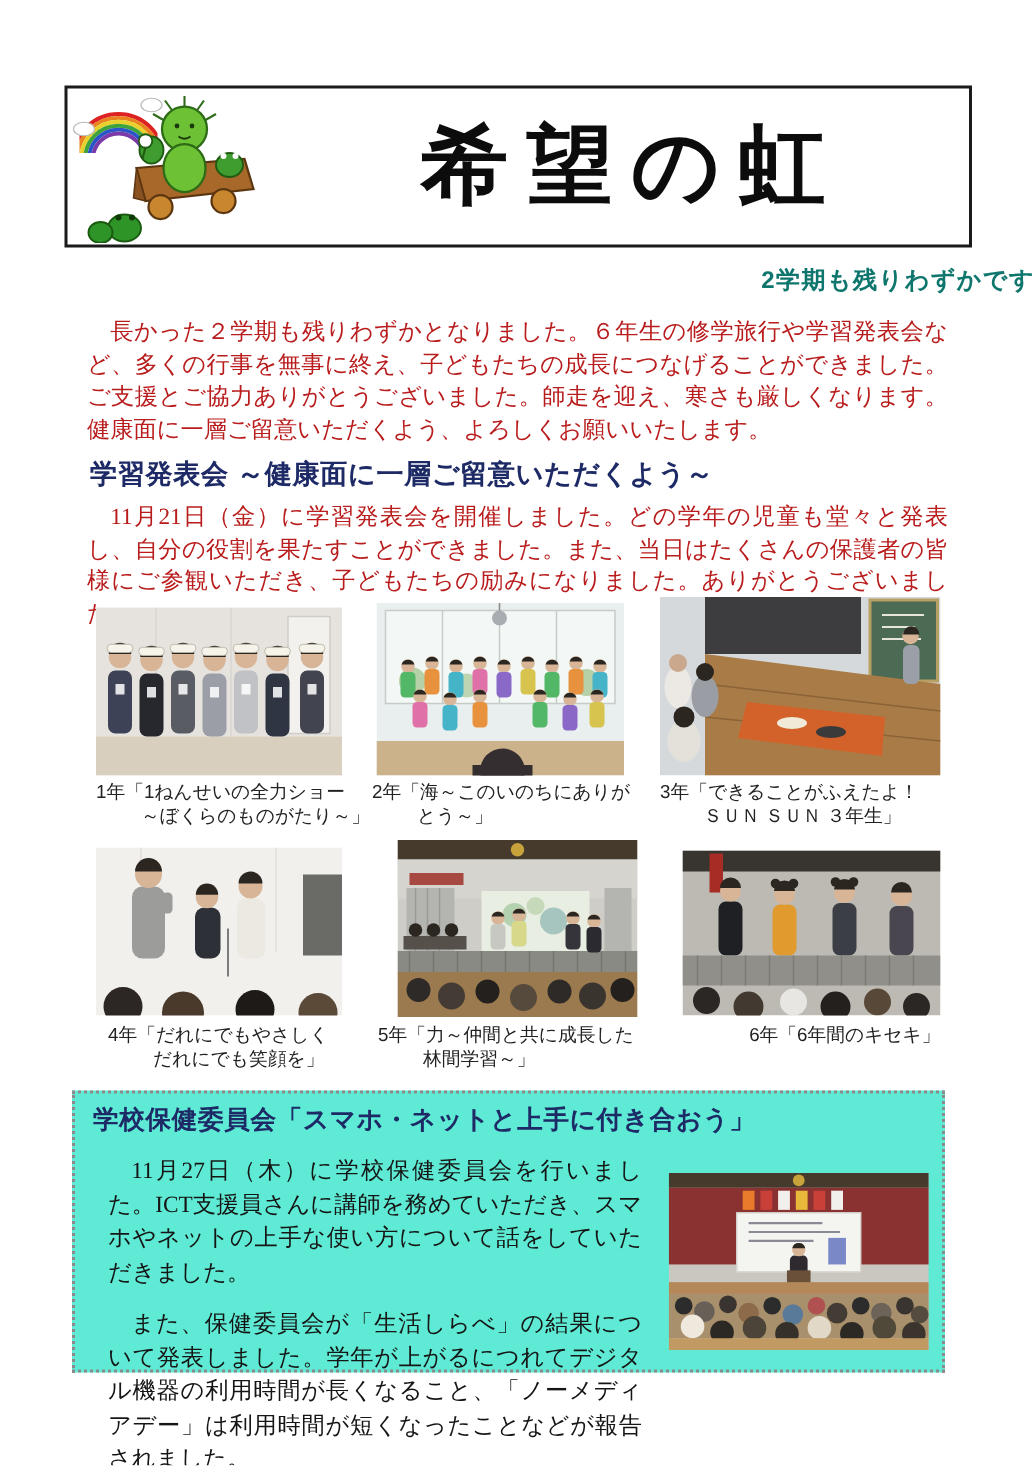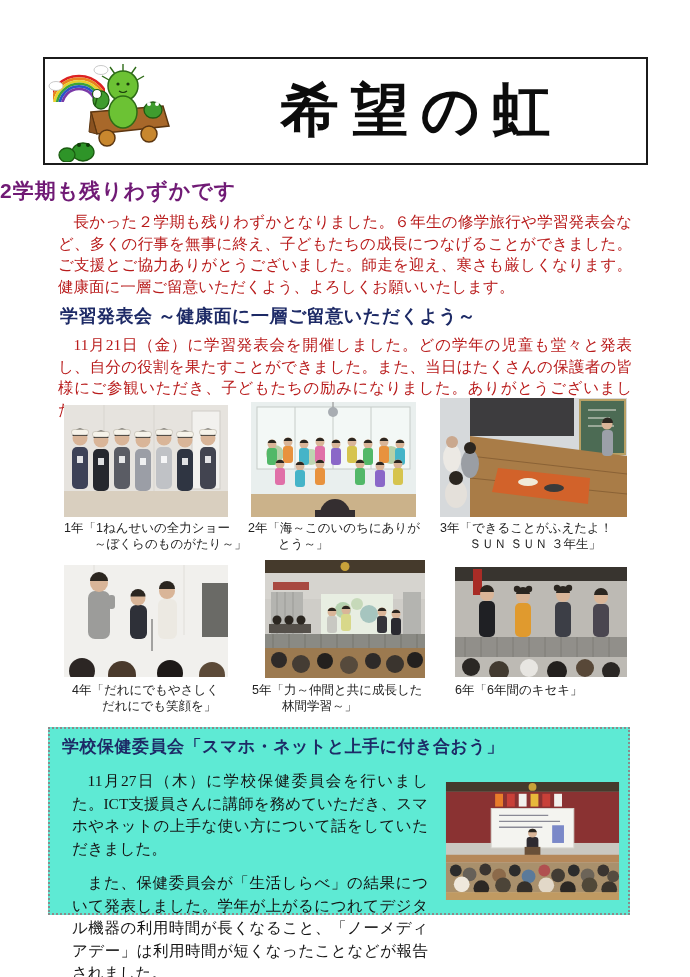--- a/index.html
+++ b/index.html
@@ -6,34 +6,34 @@
   .page{position:relative;width:690px;height:977px;background:#ffffff;overflow:hidden;
         font-family:"Liberation Sans","DejaVu Sans",sans-serif;color:#1a1a1a;}
   
   .header{position:absolute;left:43px;top:57px;width:605px;height:108px;
           border:2px solid #1b1b1b;box-sizing:border-box;display:flex;align-items:center;background:#fff;}
   .header-art{width:152px;height:102px;flex:0 0 auto;}
   .header-title{flex:1 1 auto;text-align:center;font-family:"Liberation Serif","DejaVu Serif",serif;
           font-weight:bold;font-size:58px;letter-spacing:12px;color:#0c0c0c;line-height:100px;white-space:nowrap;}
   .header-info{flex:0 0 160px;text-align:center;font-size:13.5px;line-height:20px;color:#111;padding-right:6px;}
   
-  .h-center{position:absolute;left:0;top:177px;width:690px;text-align:left;
-            font-size:21px;font-weight:bold;color:#701a75;letter-spacing:1px;}
+  .h-center{position:absolute;left:0;top:177px;width:690px;text-align:right;
+            font-size:16px;font-weight:bold;color:#0f766e;letter-spacing:1px;}
   .h-left{position:absolute;left:60px;top:304px;font-size:18px;font-weight:bold;color:#1d2a66;letter-spacing:0.5px;}
   
   .para{position:absolute;left:58px;width:574px;margin:0;
         font-family:"Liberation Serif","DejaVu Serif",serif;font-size:15.5px;line-height:21.5px;
         text-align:justify;text-indent:1em;color:#b91c1c;}
   .p1{top:211px;} .p2{top:334px;}
   
   .ph{position:absolute;margin:0;padding:0;}
   .ph svg{display:block;width:100%;height:100%;}
   .cap{position:absolute;font-size:12.5px;line-height:15.5px;color:#222;font-weight:500;white-space:nowrap;}
   .cap .l2{display:block;text-indent:2.4em;}
-  .cap.center{text-align:left;}
+  .cap.center{text-align:right;}
   .cap .r2{display:block;text-align:center;}
   
   .hbox{position:absolute;left:48px;top:727px;width:582px;height:188px;box-sizing:border-box;
         border:2px dotted #8b8b8b;padding:4px 10px;background:#5eead4;}
   .hbox-heading{font-size:17px;font-weight:bold;color:#1d2a66;margin:2px 0 6px 2px;letter-spacing:0.5px;}
   .hbox-para{width:356px;margin:12px;font-family:"Liberation Serif","DejaVu Serif",serif;
         font-size:15.5px;line-height:22.5px;text-align:justify;text-indent:1em;color:#151515;}
   .hbox-photo{position:absolute;right:8px;top:53px;width:175px;height:118px;}
   .hbox-photo svg{display:block;width:100%;height:100%;}
 </style>

